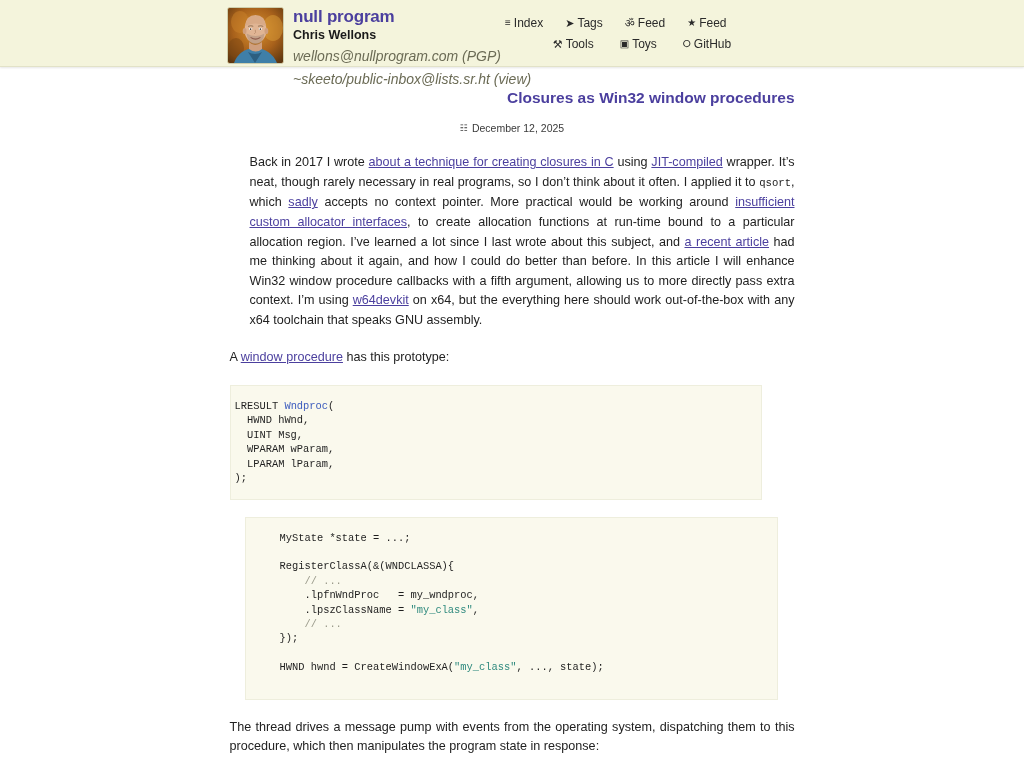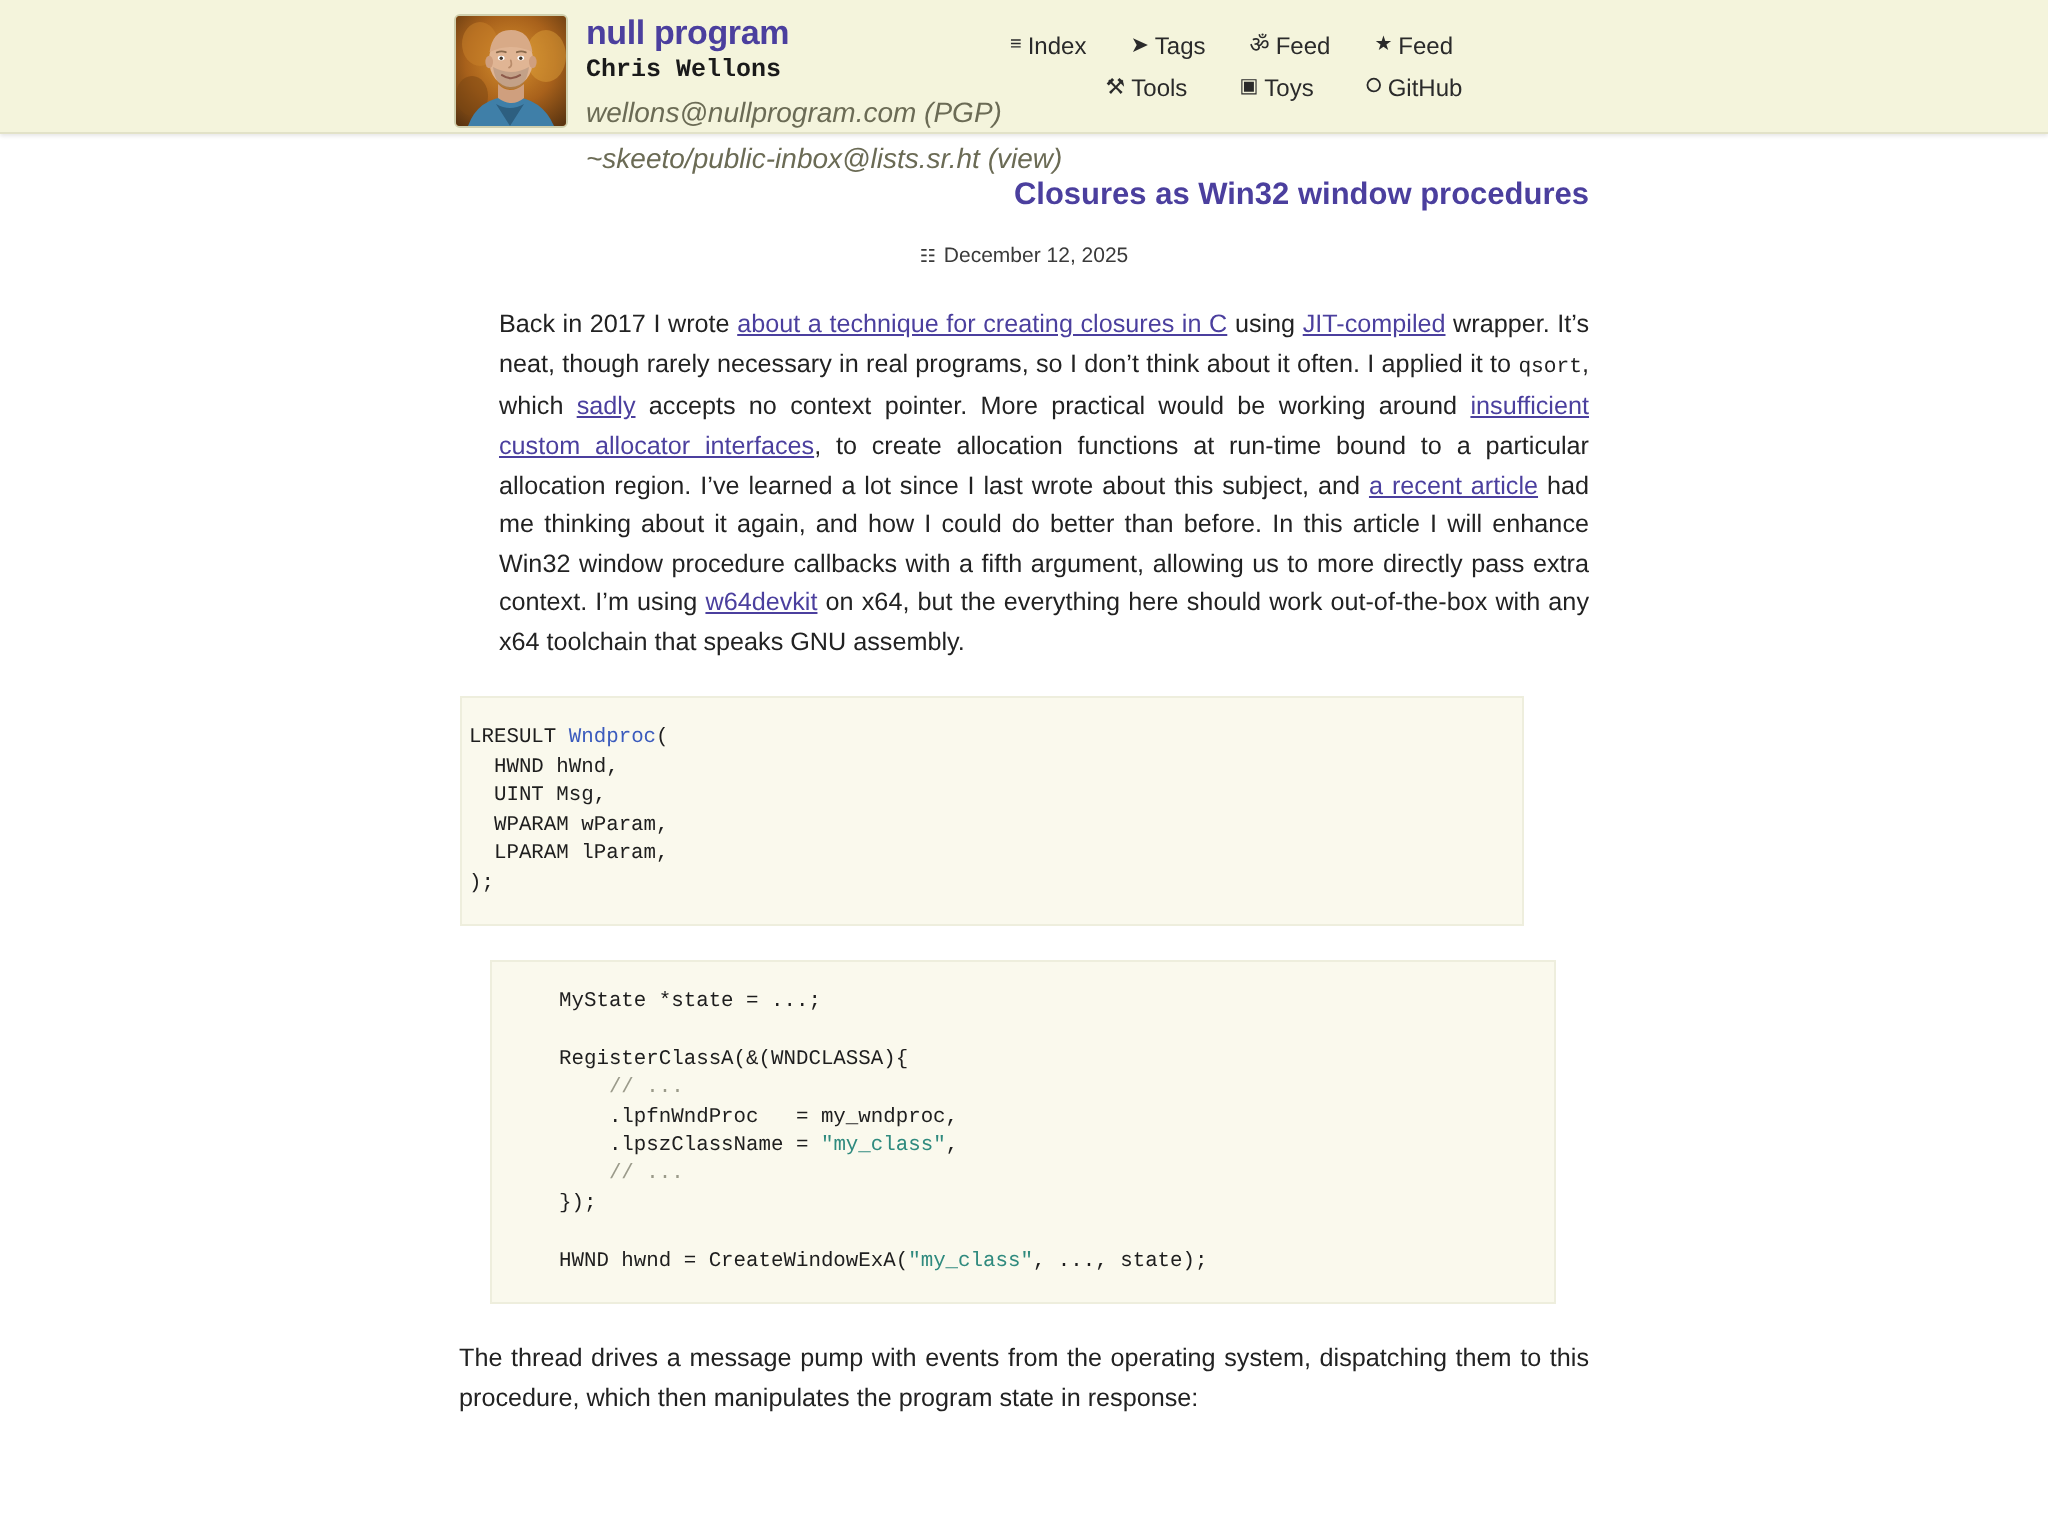--- a/index.html
+++ b/index.html
@@ -58,21 +58,20 @@
     color: #4b3f9e;
     letter-spacing: -0.2px;
     line-height: 1.15;
   }
   .site-author {
     font-size: 12.5px;
     font-weight: bold;
     color: #1a1a1a;
     margin-top: 1px;
     line-height: 1.2;
-    font-family: Liberation Mono, monospace;
   }
   .site-contact {
     font-size: 14px;
     font-style: italic;
     color: #6b6b55;
     margin-top: 3px;
     line-height: 1.45;
     white-space: nowrap;
   }
 
@@ -164,21 +163,21 @@
     color: #1e1e1e;
     margin: 17px 0 0 0;
     padding: 10px 12px;
     white-space: pre;
     overflow: hidden;
     box-sizing: border-box;
   }
   pre.code.indented {
     margin-left: 15px;
     width: 533px;
-    padding: 13px 12px 13px 34px;
+    padding: 13px 12px 24px 34px;
   }
   pre.code.proto {
     width: 532px;
     padding: 13px 4px;
   }
   .tok-fn   { color: #3b5bbd; }
   .tok-cmt  { color: #9a9a8a; }
   .tok-str  { color: #2f8a7e; }
 </style>
 </head>
@@ -278,20 +277,21 @@
 
   <h1 class="post-title">Closures as Win32 window procedures</h1>
 
   <div class="post-date">
     <span class="date-ico">☷</span>
     <span>December 12, 2025</span>
   </div>
 
   <p class="body-text first"><span>Back in 2017 I wrote </span><a href="#" class="inline-link">about a technique for creating closures in C</a><span> using </span><a href="#" class="inline-link">JIT-compiled</a><span> wrapper. It’s neat, though rarely necessary in real programs, so I don’t think about it often. I applied it to </span><code class="inline">qsort</code><span>, which </span><a href="#" class="inline-link">sadly</a><span> accepts no context pointer. More practical would be working around </span><a href="#" class="inline-link">insufficient custom allocator interfaces</a><span>, to create allocation functions at run-time bound to a particular allocation region. I’ve learned a lot since I last wrote about this subject, and </span><a href="#" class="inline-link">a recent article</a><span> had me thinking about it again, and how I could do better than before. In this article I will enhance Win32 window procedure callbacks with a fifth argument, allowing us to more directly pass extra context. I’m using </span><a href="#" class="inline-link">w64devkit</a><span> on x64, but the everything here should work out-of-the-box with any x64 toolchain that speaks GNU assembly.</span></p>
 
+  <p class="body-text"><span>A </span><a href="#" class="inline-link">window procedure</a><span> has this prototype:</span></p>
 
   <pre class="code proto"><span>LRESULT </span><span class="tok-fn">Wndproc</span><span>(</span>
 <span>  HWND hWnd,</span>
 <span>  UINT Msg,</span>
 <span>  WPARAM wParam,</span>
 <span>  LPARAM lParam,</span>
 <span>);</span></pre>
 
 
   <pre class="code indented"><span>MyState *state = ...;</span>

